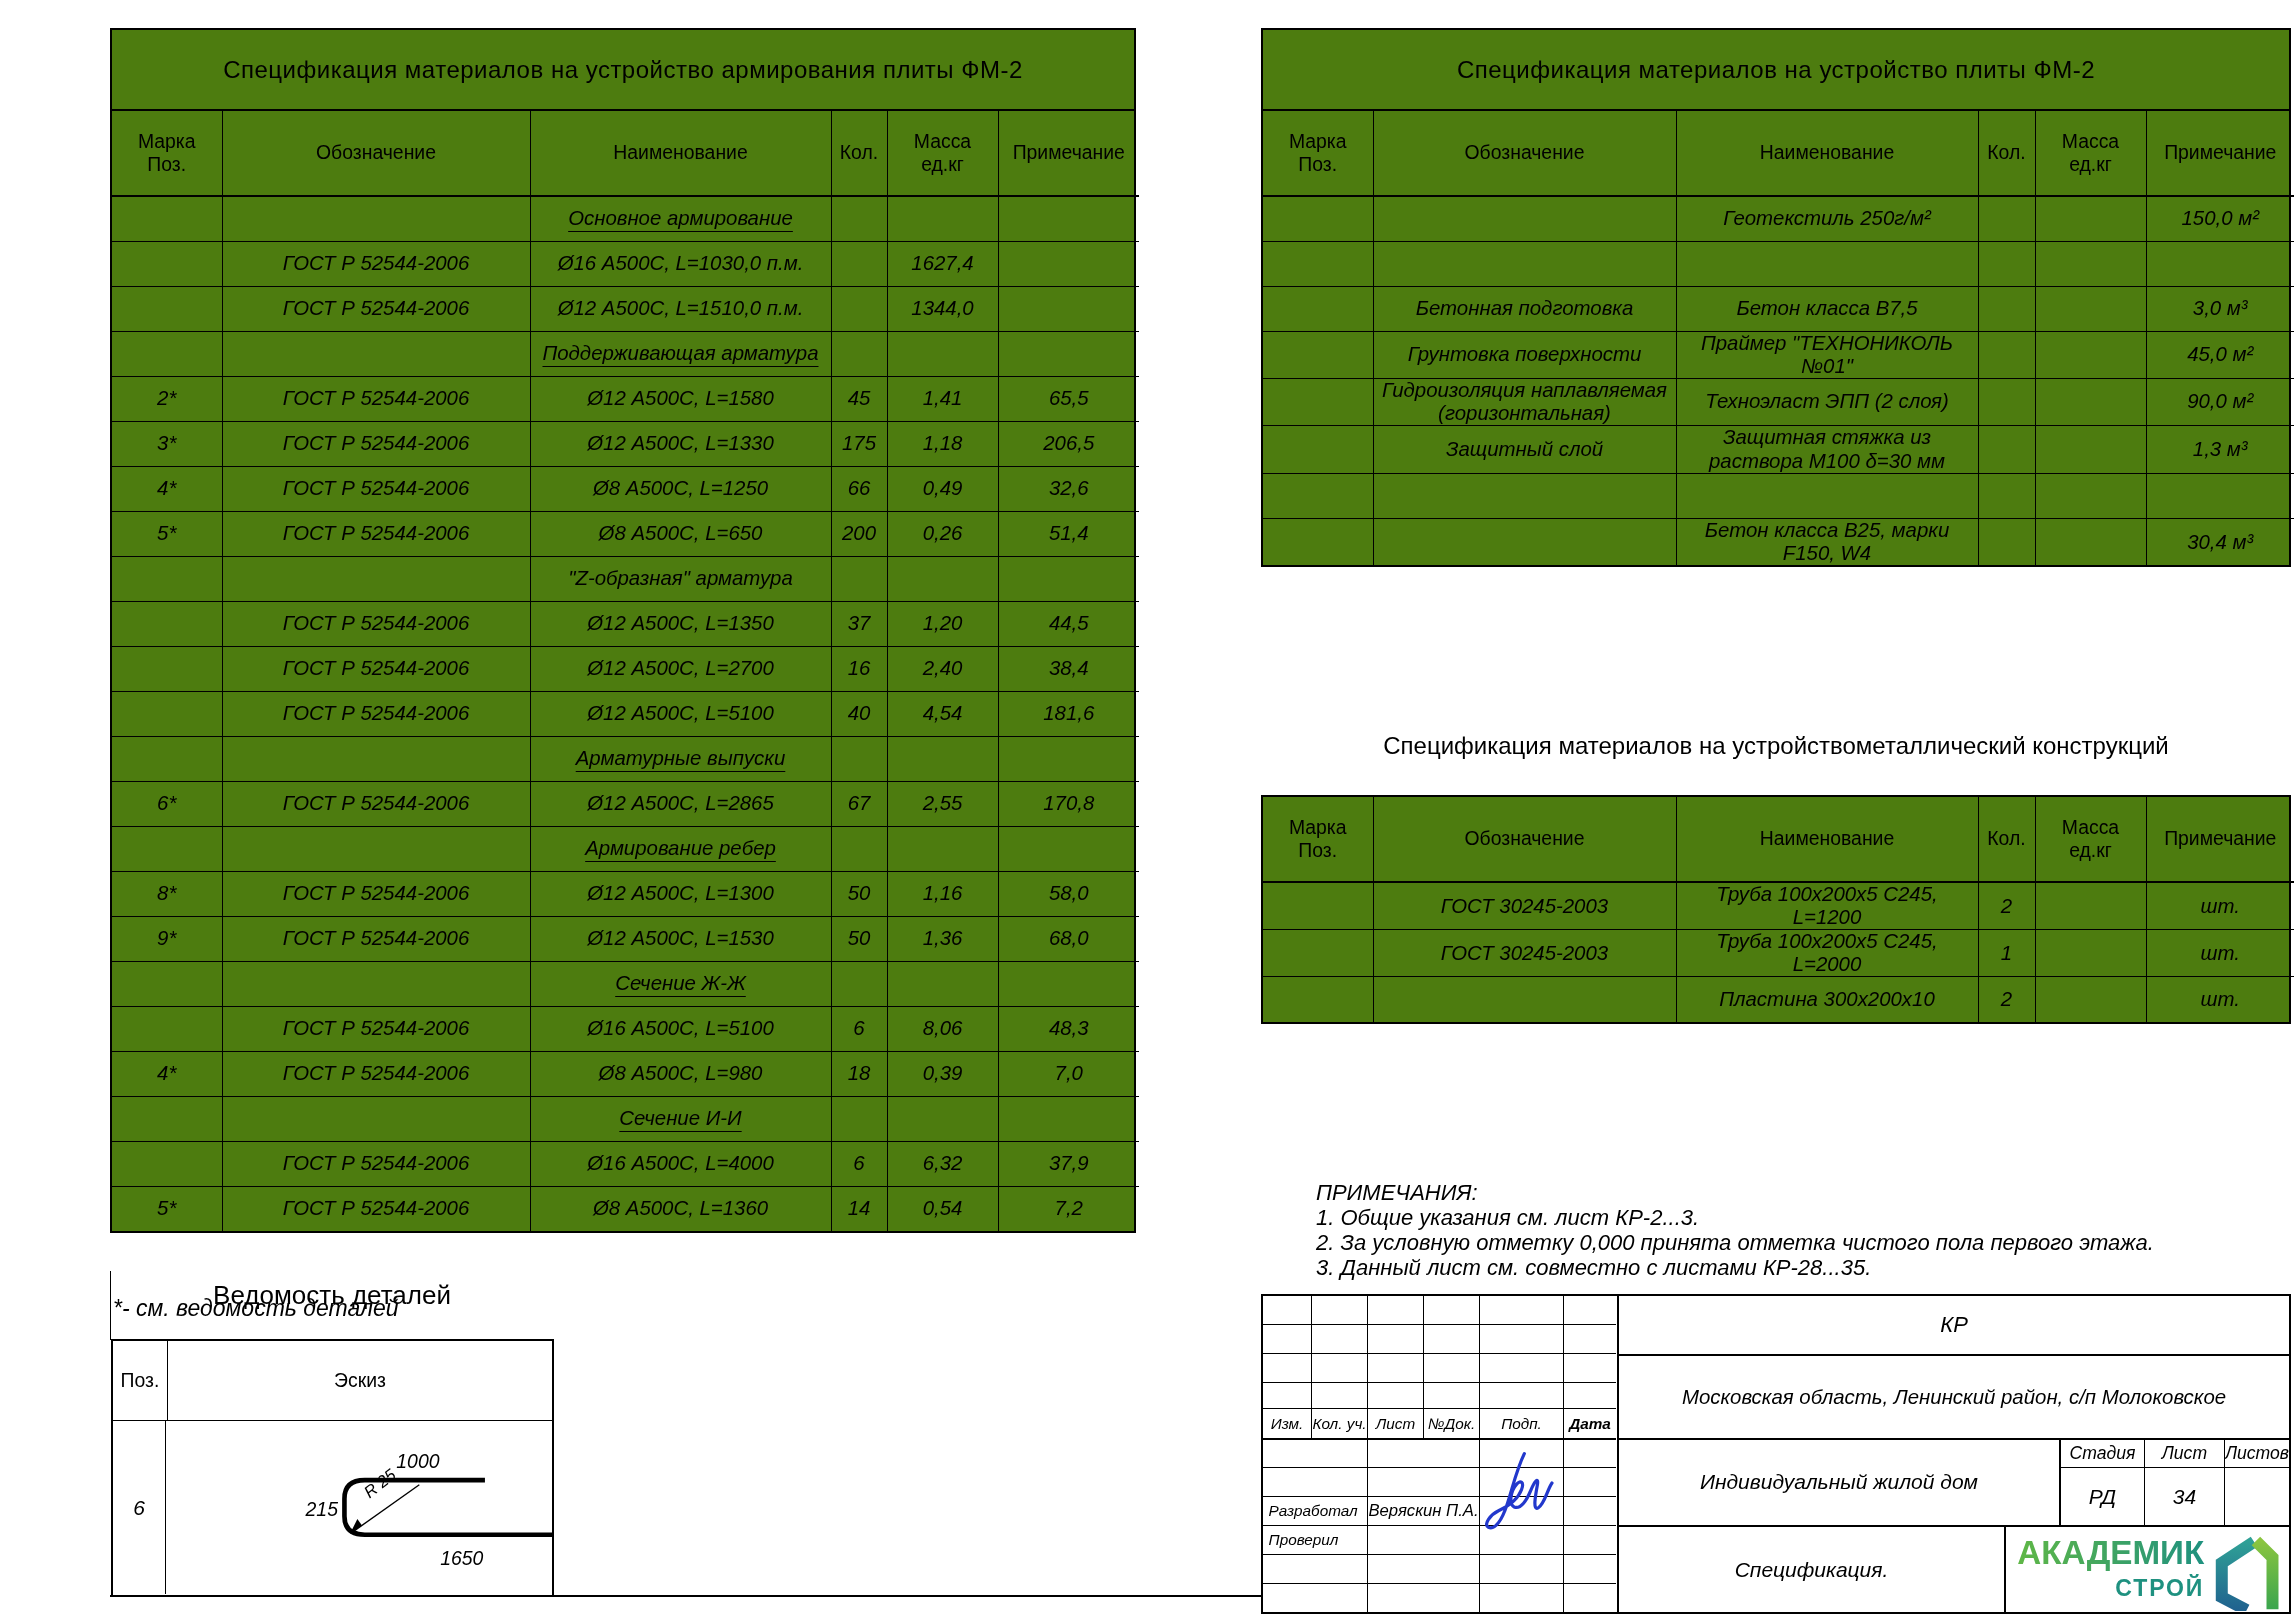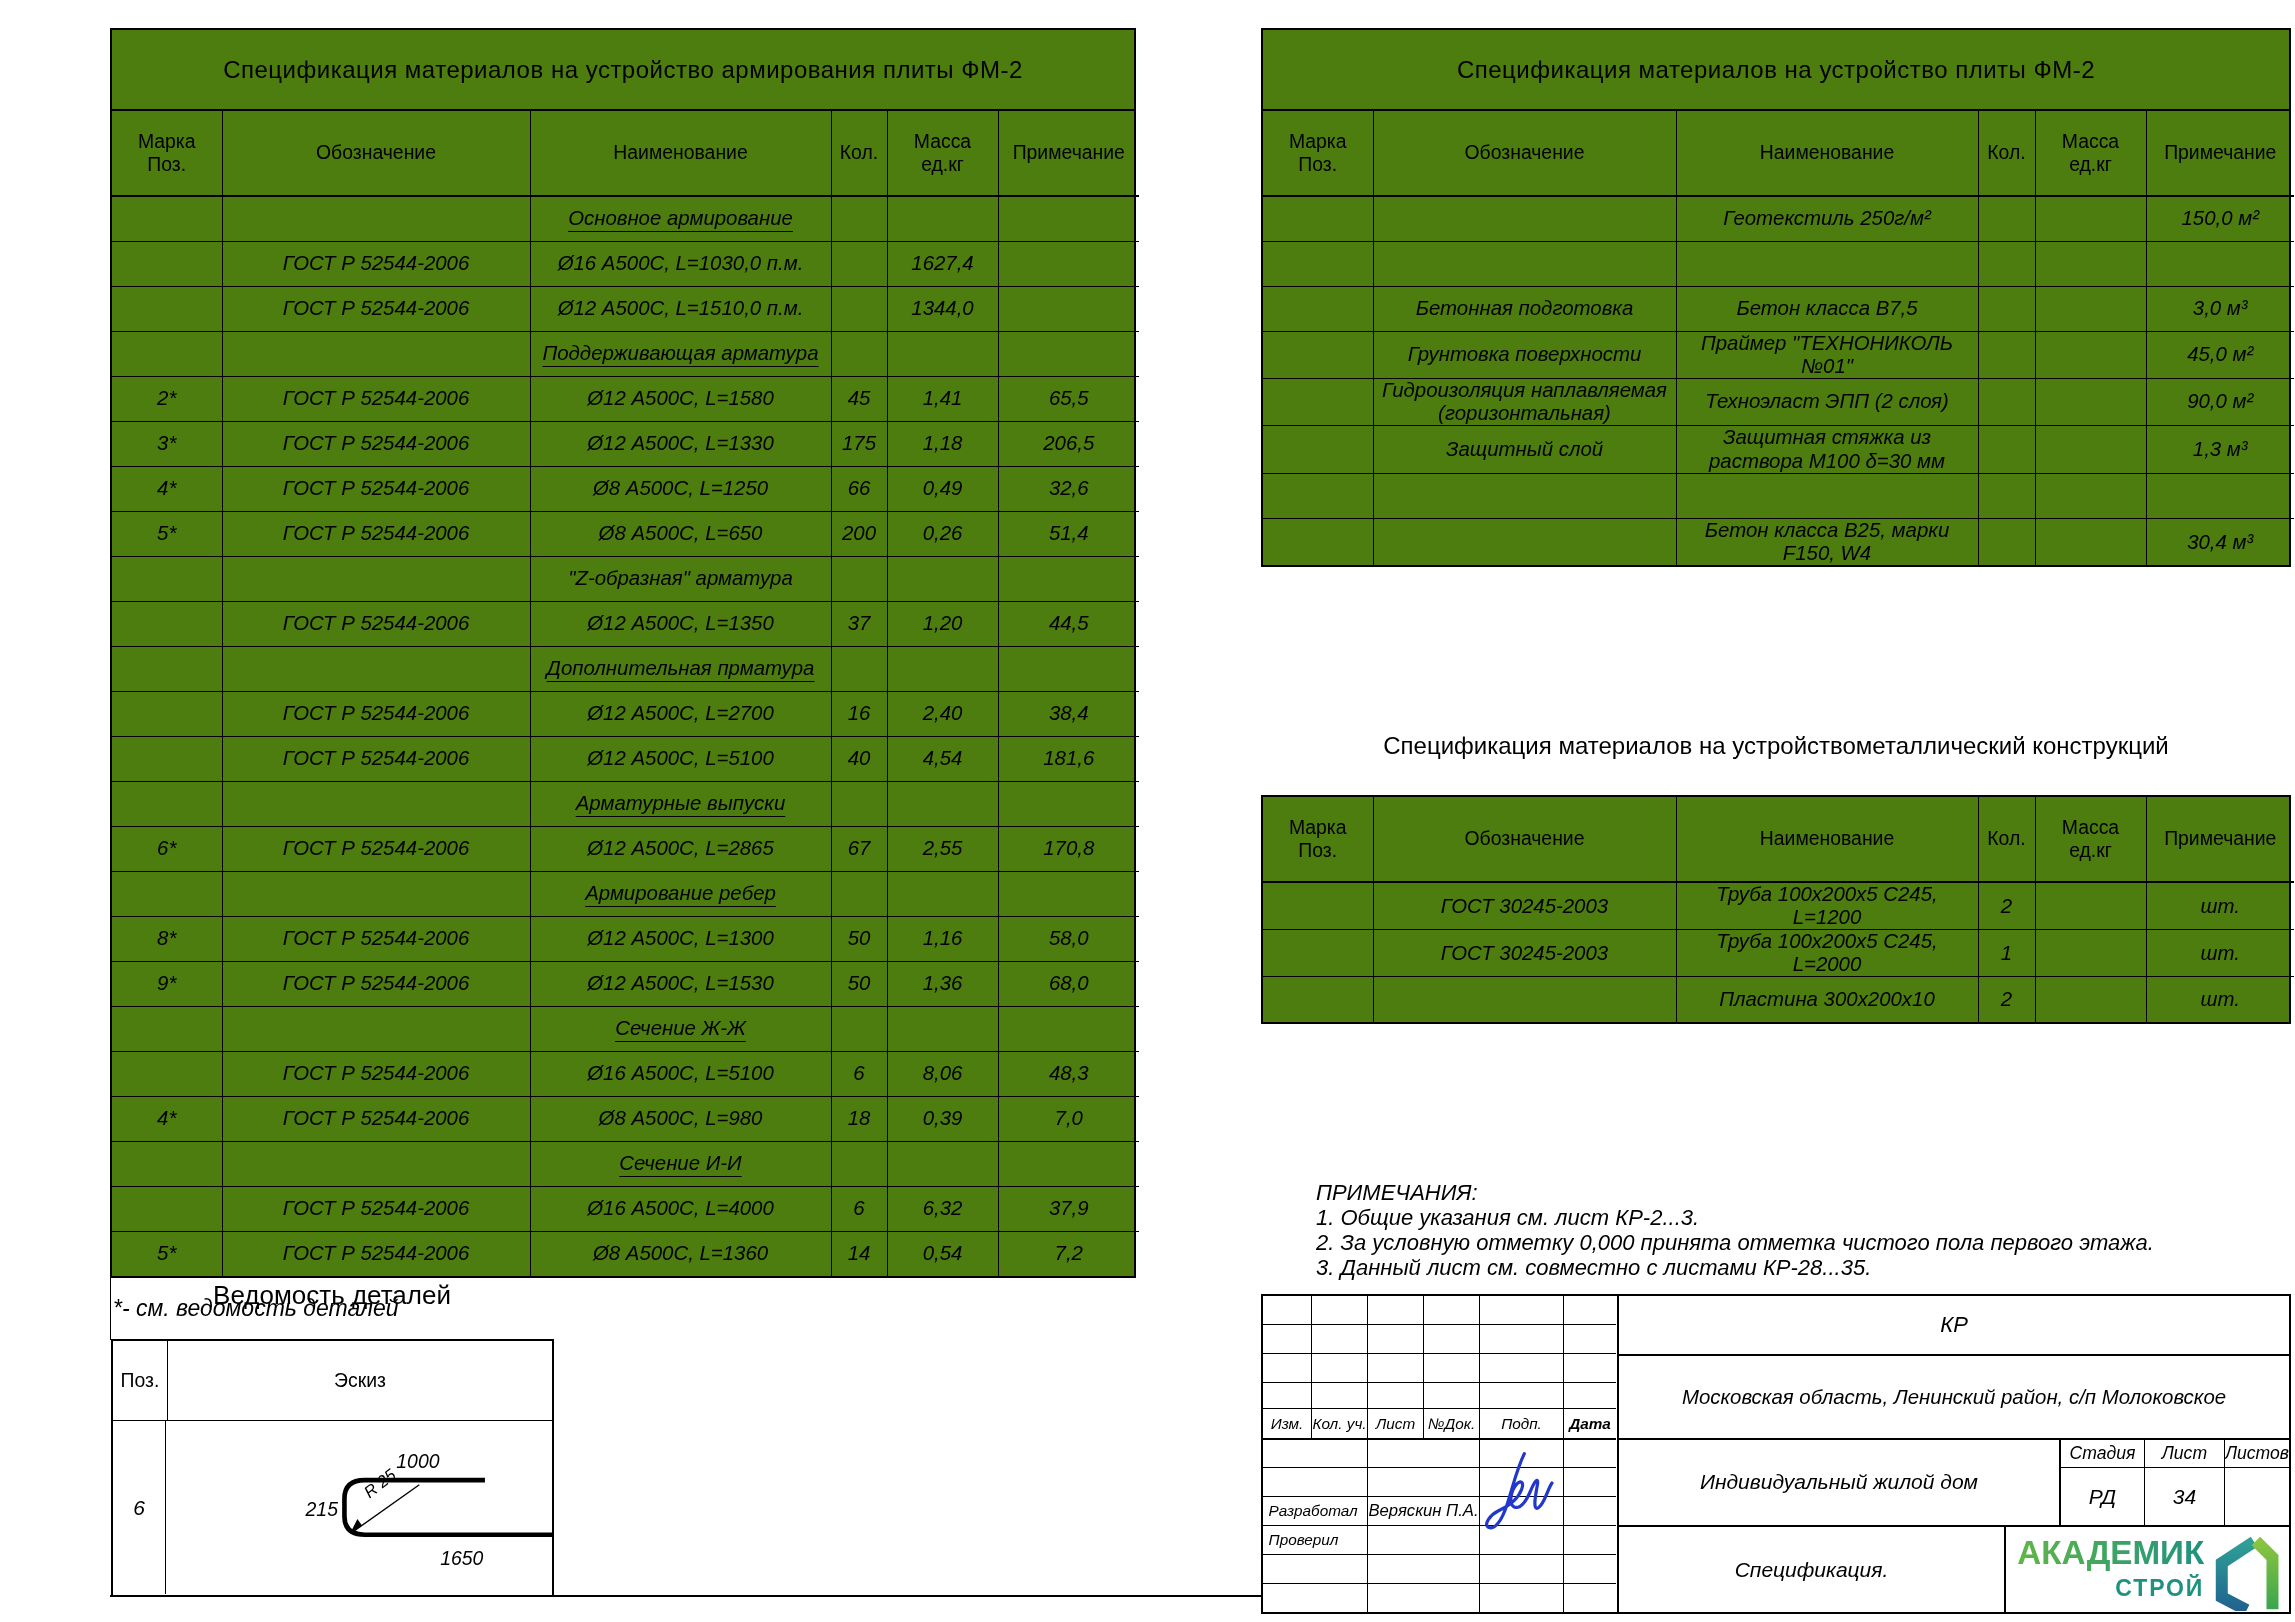--- a/index.html
+++ b/index.html
@@ -191,28 +191,20 @@
           <td class="c4"></td>
           <td class="c5"></td>
         </tr>
         <tr>
           <td class="c0"></td>
           <td class="c1">ГОСТ Р 52544-2006</td>
           <td class="c2">Ø12 А500С, L=1350</td>
           <td class="c3">37</td>
           <td class="c4">1,20</td>
           <td class="c5">44,5</td>
-        </tr>
-        <tr>
-          <td class="c0"></td>
-          <td class="c1"></td>
-          <td class="c2"><span class="sec u">Дополнительная прматура</span></td>
-          <td class="c3"></td>
-          <td class="c4"></td>
-          <td class="c5"></td>
         </tr>
         <tr>
           <td class="c0"></td>
           <td class="c1">ГОСТ Р 52544-2006</td>
           <td class="c2">Ø12 А500С, L=2700</td>
           <td class="c3">16</td>
           <td class="c4">2,40</td>
           <td class="c5">38,4</td>
         </tr>
         <tr>

